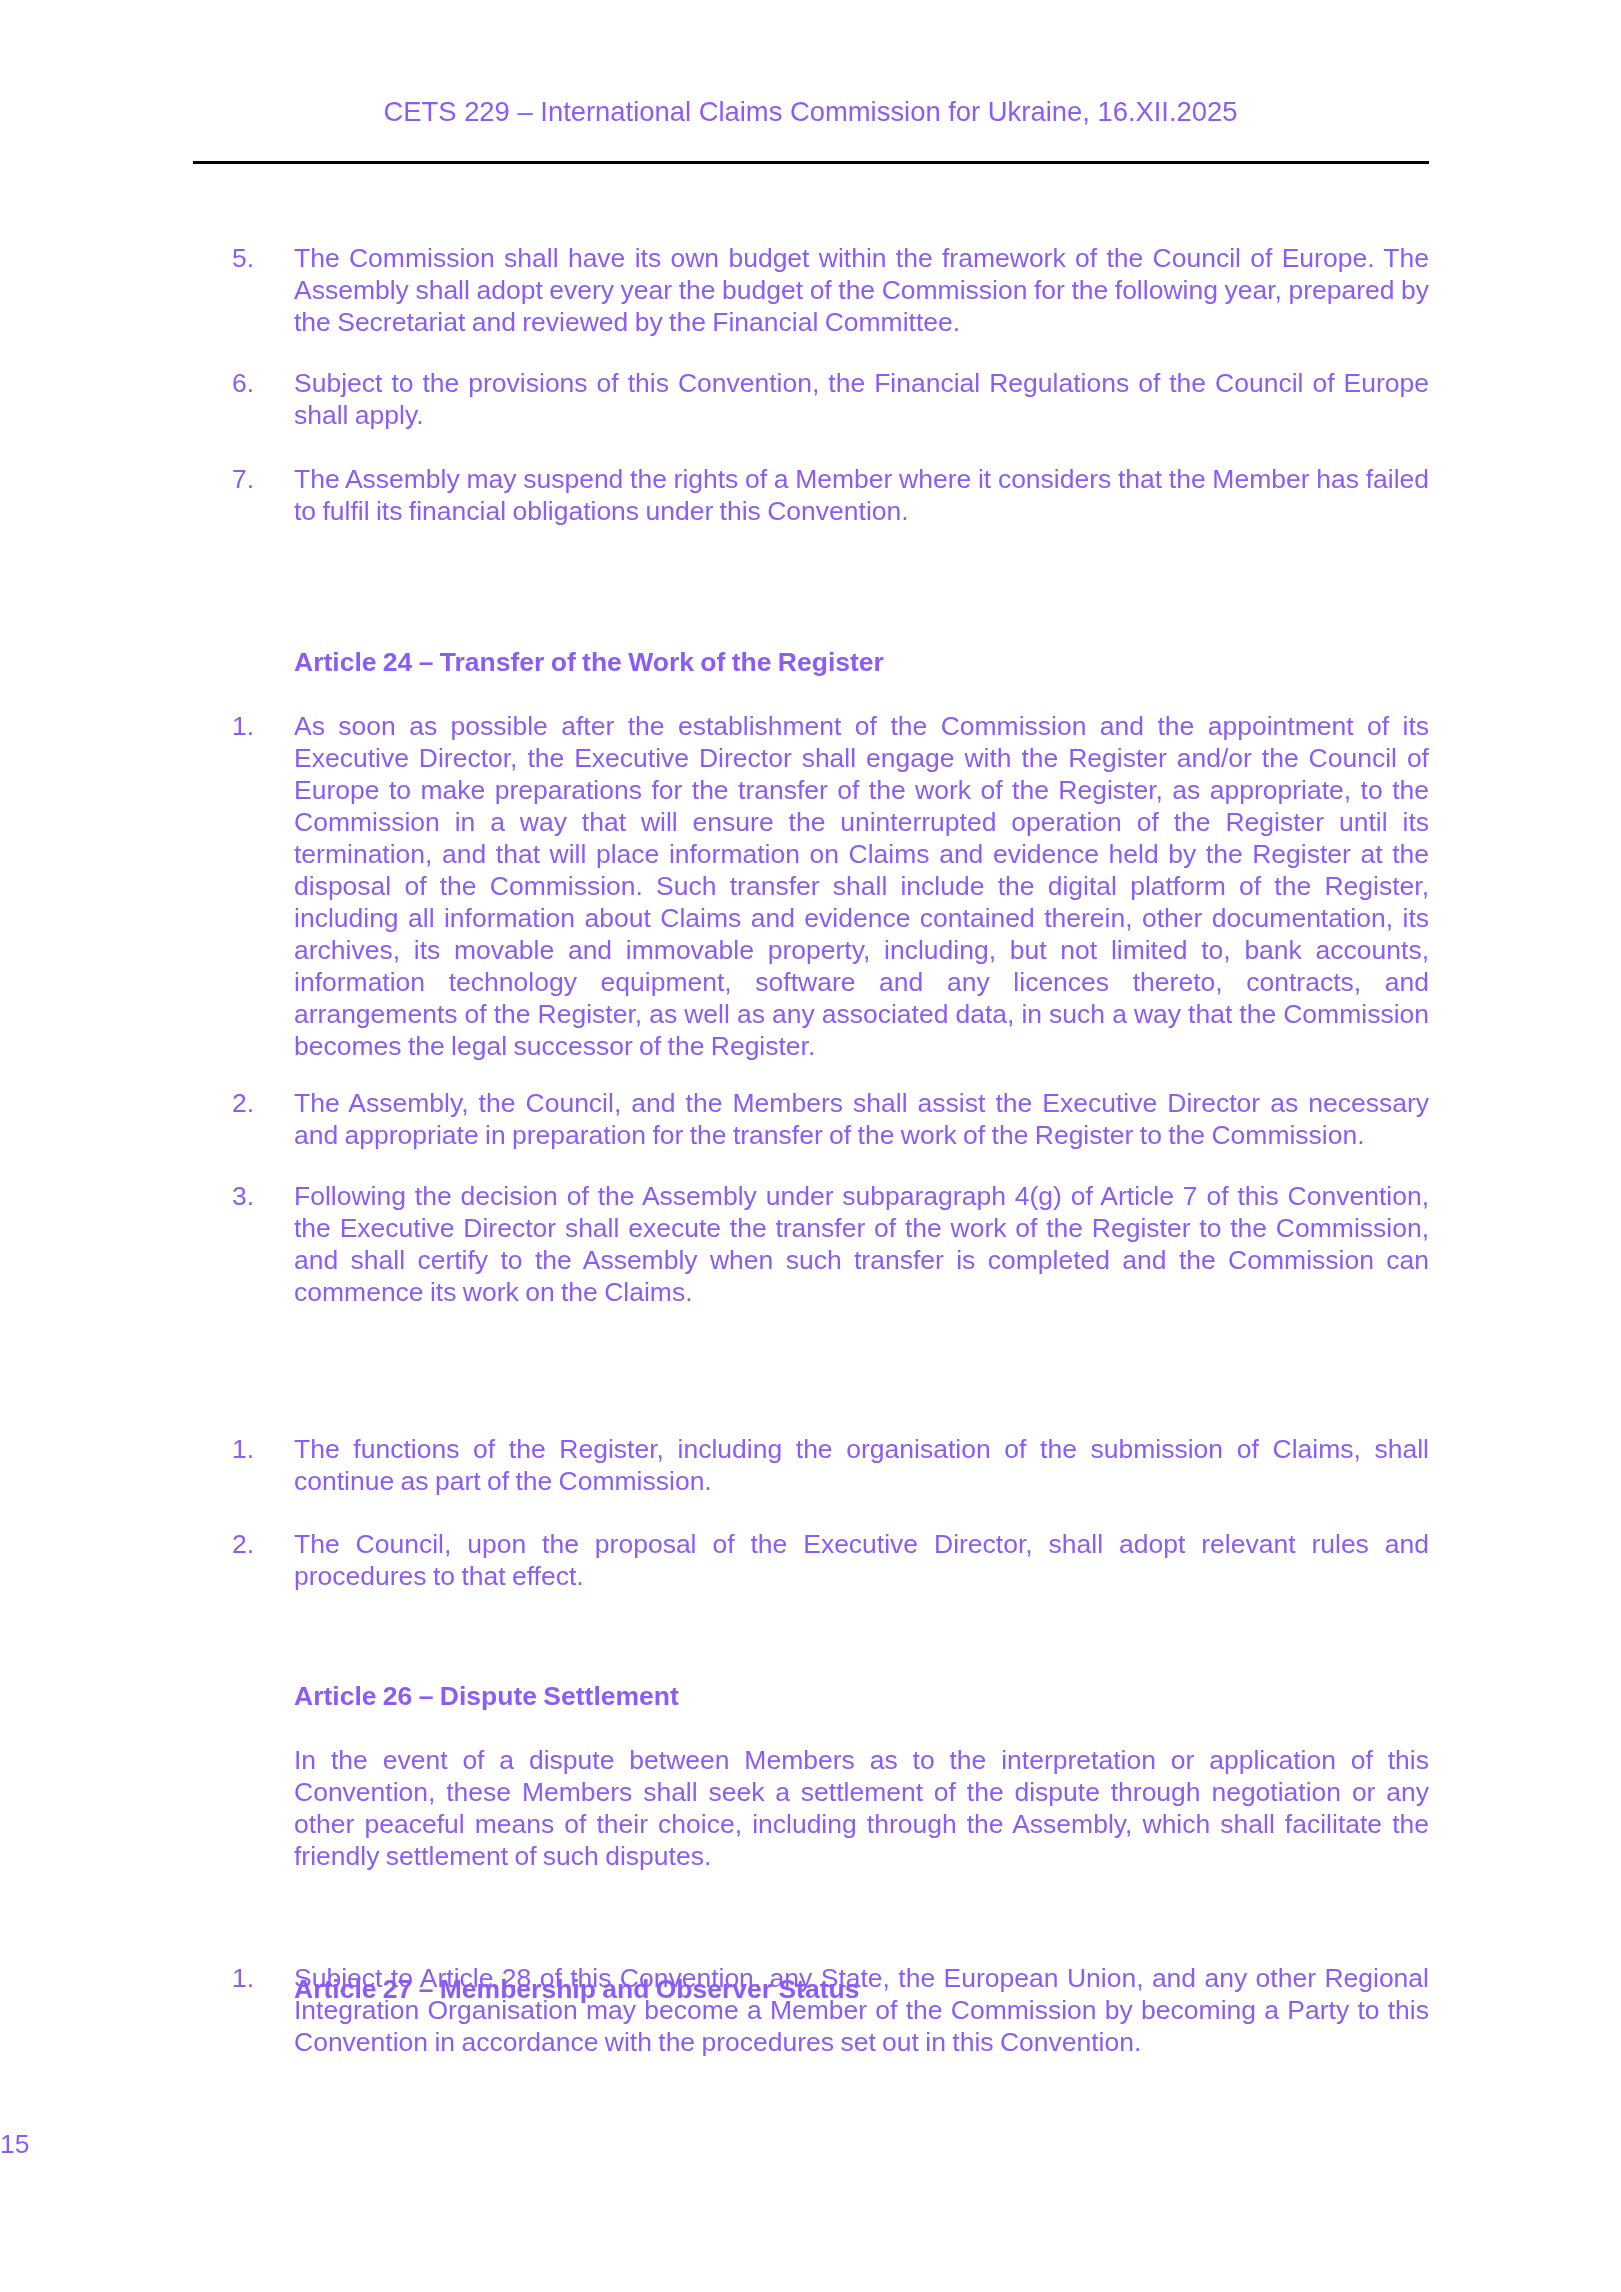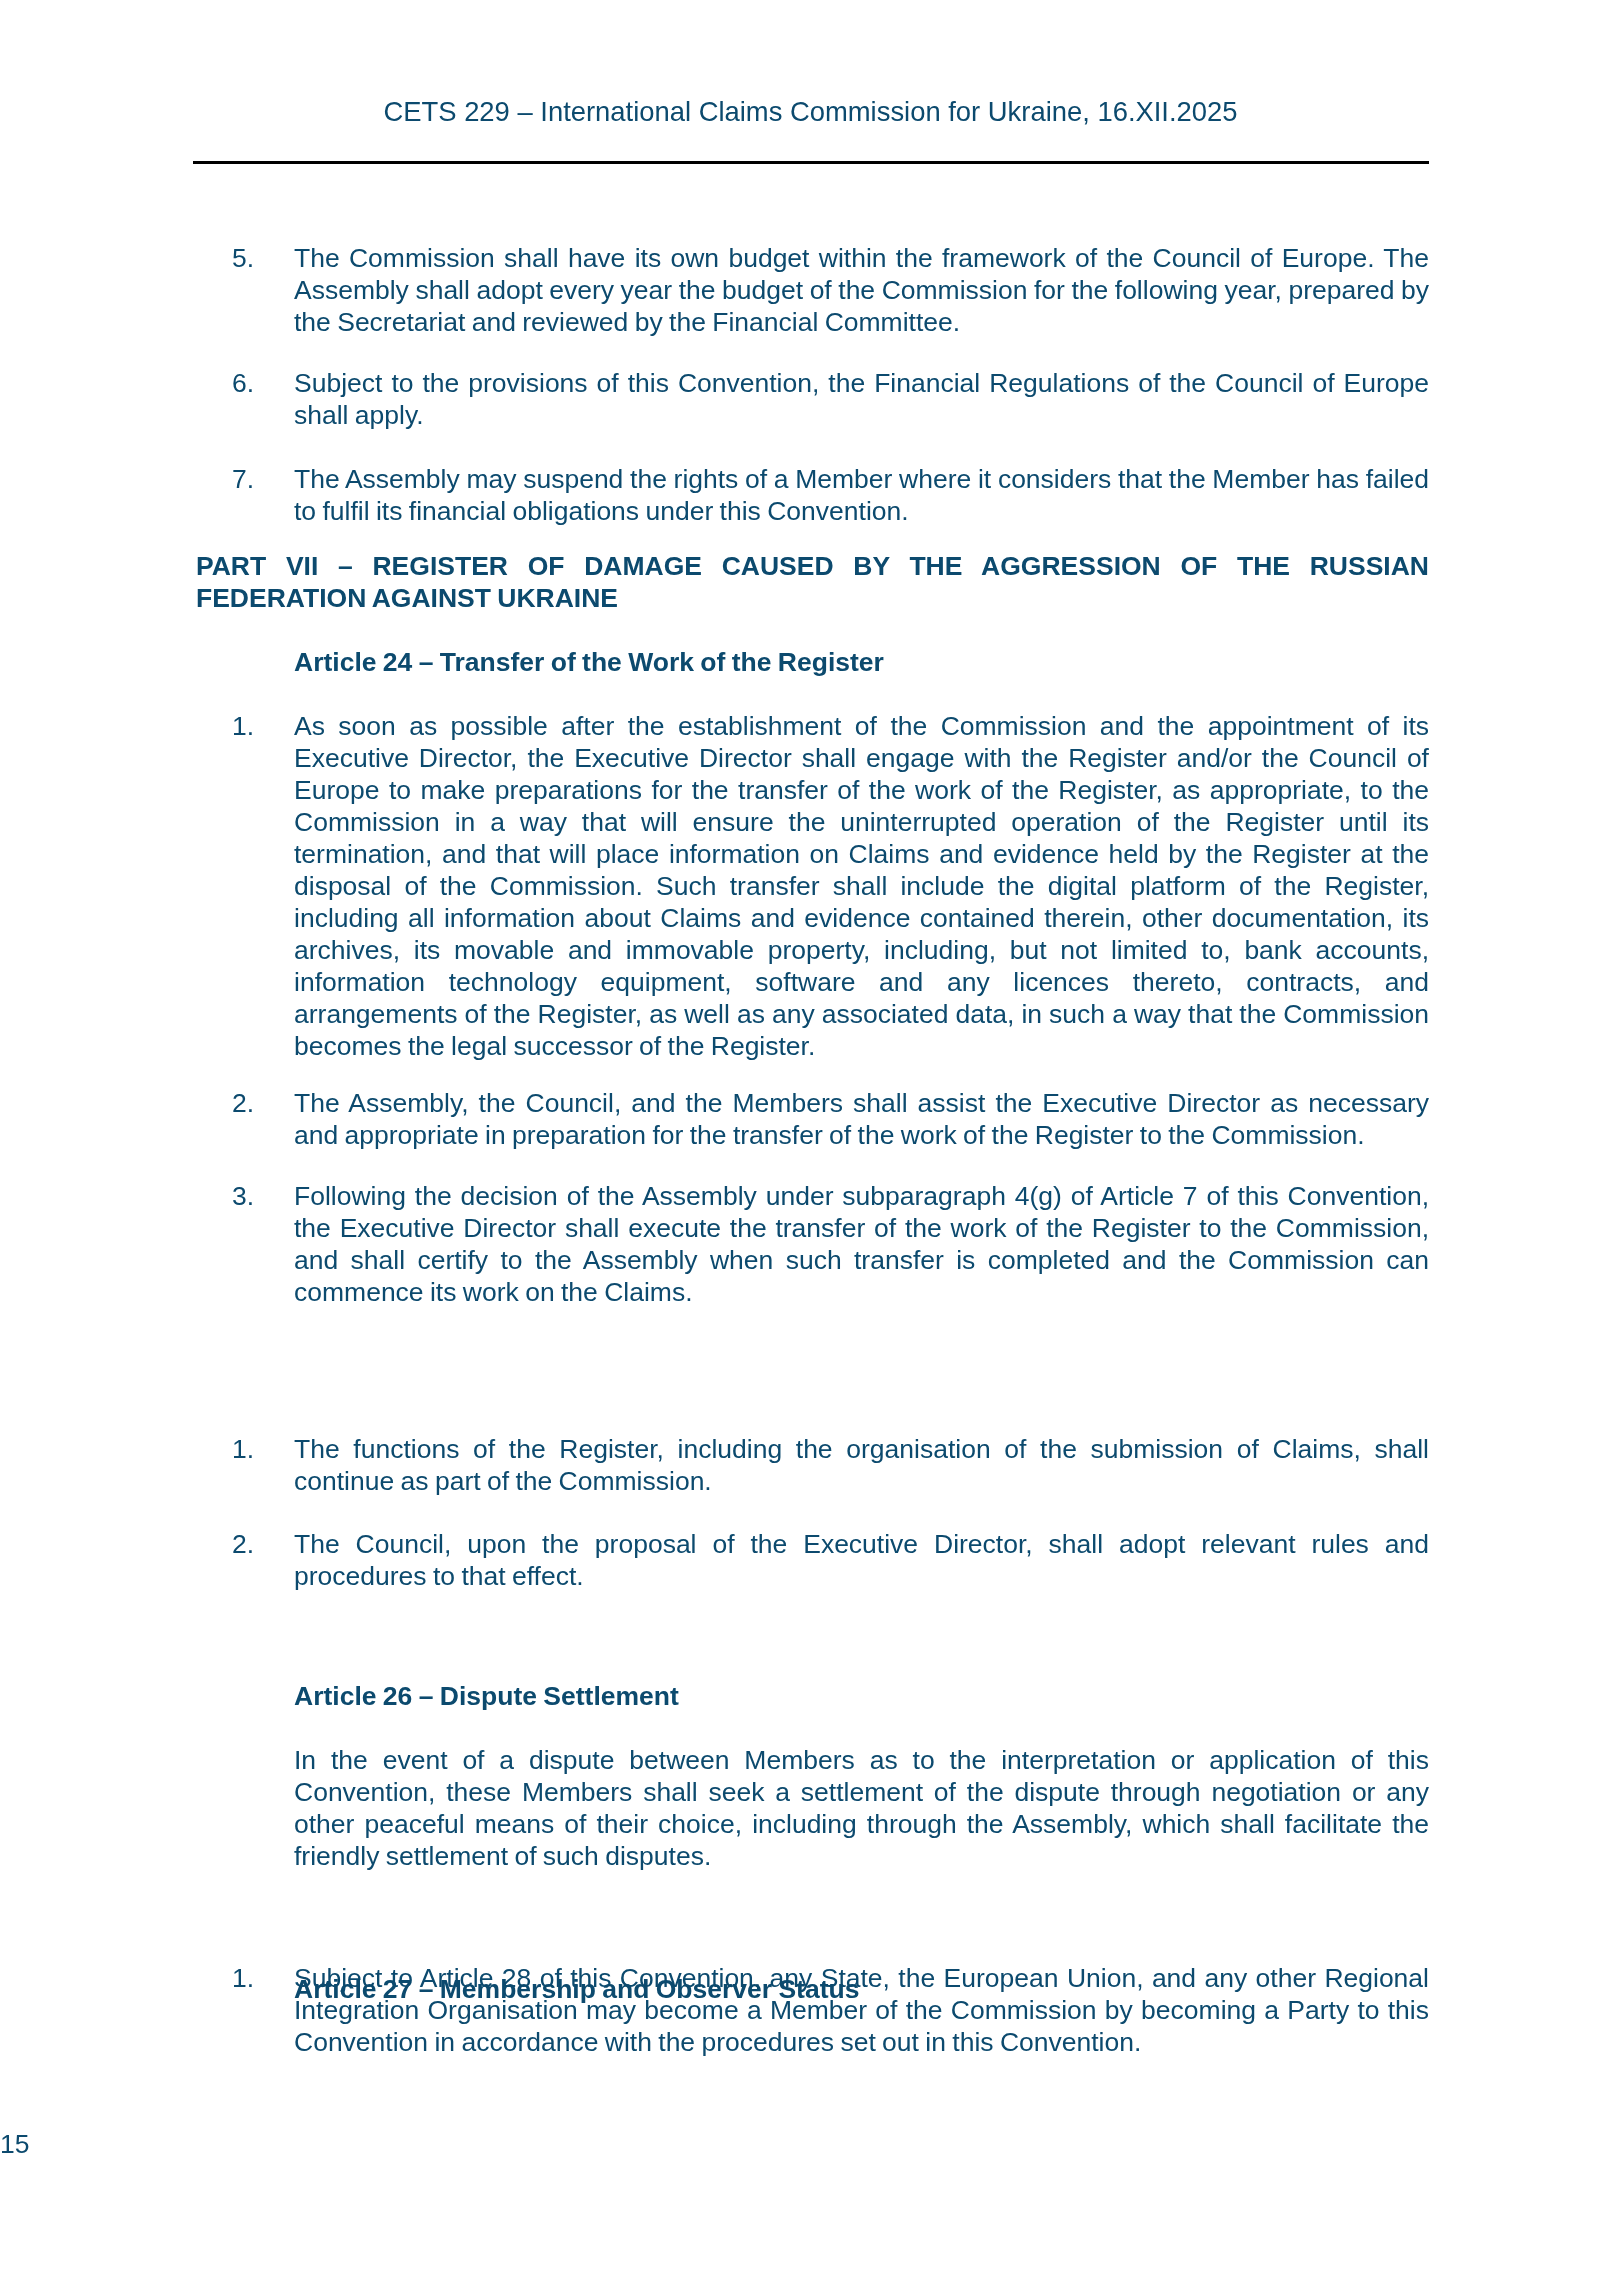--- a/index.html
+++ b/index.html
@@ -1,21 +1,21 @@
 <!DOCTYPE html>
 <html><head>
 <meta charset="utf-8">
 <style>
   html, body { margin: 0; padding: 0; background: #ffffff; }
   .page {
     position: relative;
     width: 1621px;
     height: 2293px;
     background: #ffffff;
-    color: #0c4a6e;
+    color: #8b5cf6;
     font-family: "Liberation Sans", sans-serif;
     font-size: 26.5px;
     line-height: 32px;
     word-spacing: -1px;
     overflow: hidden;
   }
   .hdr {
     position: absolute;
     top: 96px;
     left: 0;
@@ -83,21 +83,20 @@
   <div class="item" style="top:367px">
     <div class="num">6.</div>
     <div class="txt">Subject to the provisions of this Convention, the Financial Regulations of the Council of Europe shall apply.</div>
   </div>
 
   <div class="item" style="top:463px">
     <div class="num">7.</div>
     <div class="txt">The Assembly may suspend the rights of a Member where it considers that the Member has failed to fulfil its financial obligations under this Convention.</div>
   </div>
 
-  <div class="part-heading" style="top:550px">PART VII – REGISTER OF DAMAGE CAUSED BY THE AGGRESSION OF THE RUSSIAN FEDERATION AGAINST UKRAINE</div>
 
   <div class="article-heading" style="top:646px">Article 24 – Transfer of the Work of the Register</div>
 
   <div class="item" style="top:710px">
     <div class="num">1.</div>
     <div class="txt">As soon as possible after the establishment of the Commission and the appointment of its Executive Director, the Executive Director shall engage with the Register and/or the Council of Europe to make preparations for the transfer of the work of the Register, as appropriate, to the Commission in a way that will ensure the uninterrupted operation of the Register until its termination, and that will place information on Claims and evidence held by the Register at the disposal of the Commission. Such transfer shall include the digital platform of the Register, including all information about Claims and evidence contained therein, other documentation, its archives, its movable and immovable property, including, but not limited to, bank accounts, information technology equipment, software and any licences thereto, contracts, and arrangements of the Register, as well as any associated data, in such a way that the Commission becomes the legal successor of the Register.</div>
   </div>
 
   <div class="item" style="top:1087px">
     <div class="num">2.</div>

